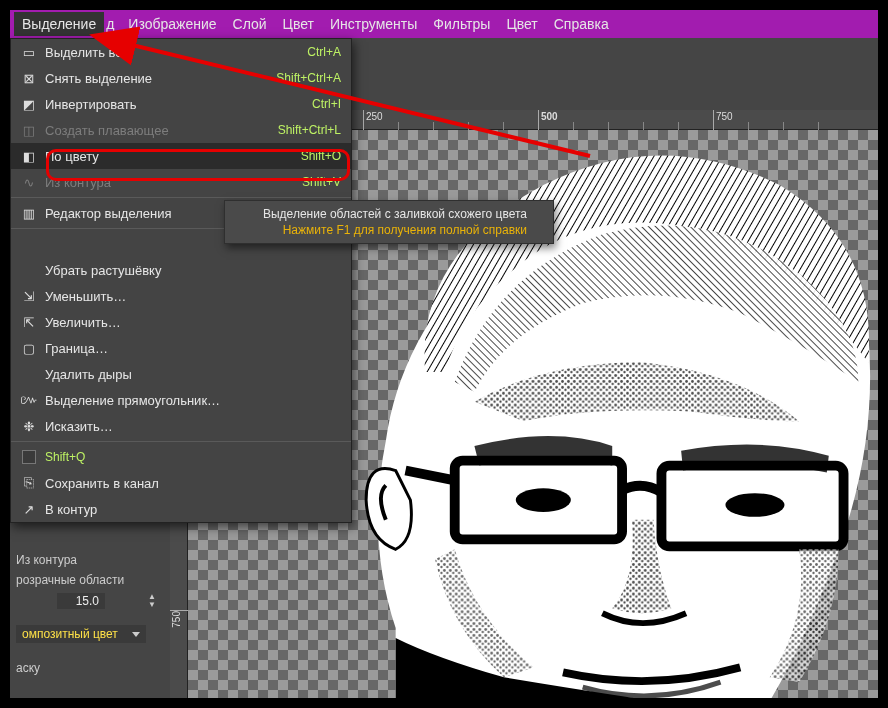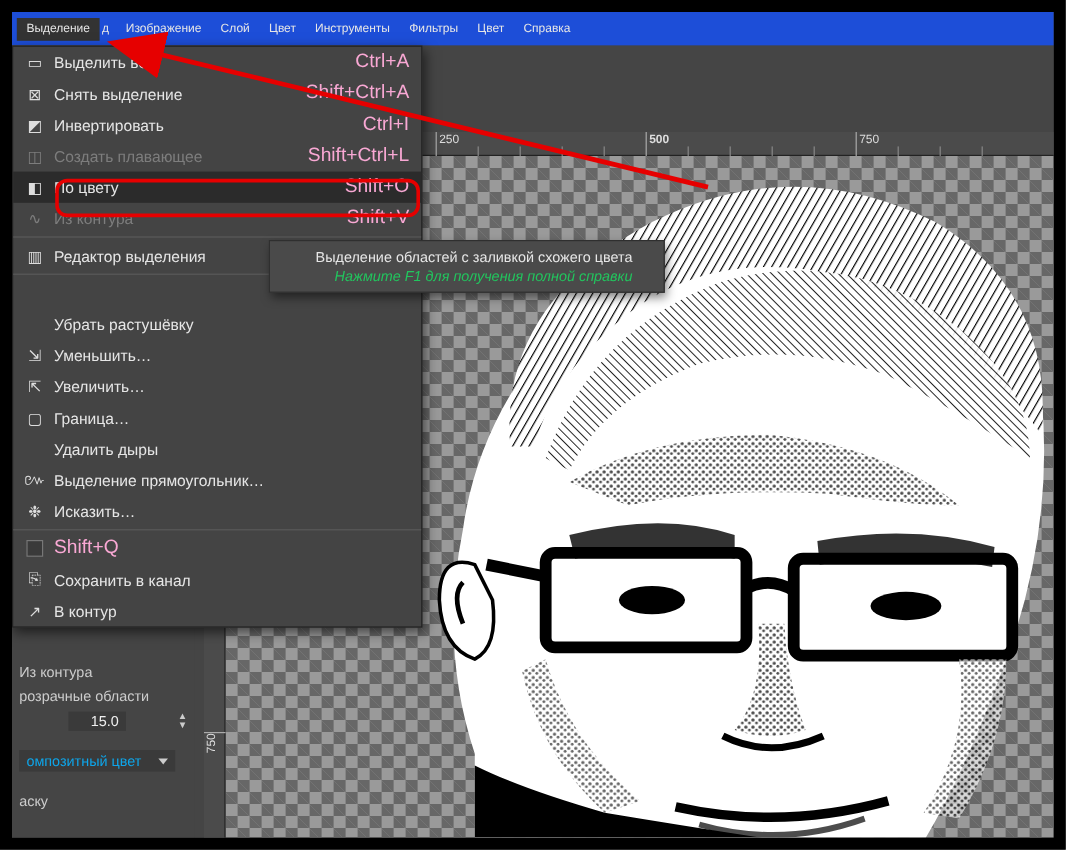--- a/index.html
+++ b/index.html
@@ -1,29 +1,29 @@
 <!DOCTYPE html>
 <html><head>
 <meta charset="utf-8">
 <style>
   * { margin: 0; padding: 0; box-sizing: border-box; font-family: "Segoe UI", Tahoma, sans-serif; }
   body { background: #000; width: 888px; height: 708px; overflow: hidden; position: relative; }
   .frame { position: absolute; inset: 0; border: 10px solid #000; }
   .app { position: absolute; left: 10px; top: 10px; right: 10px; bottom: 10px; background: #454545; }
-  .menubar { height: 28px; background: #1d4ed8; display: flex; align-items: center; padding: 0 4px; font-size: 10px; color: #e6e6e6; }
+  .menubar { height: 28px; background: #a21caf; display: flex; align-items: center; padding: 0 4px; font-size: 14px; color: #e6e6e6; }
   .menubar-item { padding: 4px 8px; cursor: default; }
   .menubar-item.active { background: #333; }
   .content { position: absolute; top: 28px; left: 0; right: 0; bottom: 0; }
   .sidebar { position: absolute; left: 0; top: 0; width: 152px; height: 100%; background: #454545; }
   .tool-col { position: absolute; left: 0; top: 0; width: 24px; height: 420px; background: #454545; }
   .tool-col .tool { width: 22px; height: 22px; margin: 2px auto; background: #3a3a3a; border: 1px solid #2a2a2a; }
   .options { position: absolute; left: 0; bottom: 20px; width: 152px; color: #ccc; font-size: 12px; }
   .opt-row { padding: 3px 6px; display: flex; align-items: center; justify-content: space-between; }
   .opt-row .num-box { background: #3a3a3a; color: #eee; padding: 1px 6px; min-width: 48px; text-align: right; }
-  .opt-row .drop { background: #3a3a3a; color: #0ea5e9; padding: 2px 6px; display: flex; align-items: center; gap: 14px; }
+  .opt-row .drop { background: #3a3a3a; color: #fde047; padding: 2px 6px; display: flex; align-items: center; gap: 14px; }
   .canvas-wrap { position: absolute; left: 152px; top: 0; right: 0; bottom: 0; background: #454545; }
   .ruler-top { position: absolute; left: 26px; right: 0; top: 72px; height: 20px; background: #4b4b4b; border-bottom: 1px solid #222; color: #ddd; font-size: 10px; }
   .ruler-top .tick-major { position: absolute; top: 0; height: 20px; border-left: 1px solid #aaa; }
   .ruler-top .tick-major span { position: absolute; top: 1px; left: 2px; color: #ddd; }
   .ruler-top .tick-minor { position: absolute; top: 12px; height: 8px; border-left: 1px solid #888; }
   .ruler-left { position: absolute; left: 8px; top: 92px; width: 18px; bottom: 0; background: #4b4b4b; border-right: 1px solid #222; }
   .ruler-left .tick-major { position: absolute; left: 0; width: 18px; border-top: 1px solid #aaa; color: #ddd; font-size: 10px; }
   .ruler-left .tick-major span { position: absolute; left: 1px; top: 0; writing-mode: vertical-rl; transform: rotate(180deg); transform-origin: center; }
   .canvas { position: absolute; left: 26px; top: 92px; right: 0; bottom: 0; overflow: hidden; }
   .checker {
@@ -36,32 +36,32 @@
   .portrait { position: absolute; left: 60px; top: -4px; right: 0; bottom: 0; }
   .portrait svg { width: 100%; height: 100%; }
   .dropdown {
     position: absolute; left: 0; top: 28px; width: 342px;
     background: #444; border: 1px solid #222; box-shadow: 2px 4px 10px rgba(0,0,0,.6);
     color: #e6e6e6; font-size: 13px; z-index: 50;
   }
   .dd-item { display: flex; align-items: center; height: 26px; padding: 0 10px; gap: 8px; }
   .dd-item .ic { width: 16px; height: 16px; display: inline-flex; align-items: center; justify-content: center; color: #ddd; flex: none; }
   .dd-item .label { flex: 1 1 auto; white-space: nowrap; }
-  .dd-item .shortcut { color: #f9a8d4; font-size: 16px; flex: none; }
+  .dd-item .shortcut { color: #bef264; font-size: 12px; flex: none; }
   .dd-item.disabled { color: #7d7d7d; }
   .dd-item.disabled .ic { color: #7d7d7d; }
   .dd-sep { height: 1px; background: #5a5a5a; margin: 2px 0; }
   .dd-item.hover { background: #2b2b2b; }
   .tooltip {
     position: absolute; left: 214px; top: 190px; width: 330px;
     background: #4a4a4a; border: 1px solid #2f2f2f; color: #e6e6e6;
     padding: 6px 26px; font-size: 12px; z-index: 60; box-shadow: 2px 4px 8px rgba(0,0,0,.5);
     text-align: right;
   }
-  .tooltip .hint { color: #22c55e; font-style: italic; margin-top: 2px; }
+  .tooltip .hint { color: #eab308; margin-top: 2px; }
   .anno-highlight {
     position: absolute; left: 46px; top: 149px; width: 304px; height: 32px;
     border: 3px solid #e60000; border-radius: 10px; z-index: 70; pointer-events: none;
   }
   .anno-arrow { position: absolute; left: 0; top: 0; width: 100%; height: 100%; z-index: 71; pointer-events: none; }
   .chev { width: 0; height: 0; border-left: 4px solid transparent; border-right: 4px solid transparent; border-top: 5px solid #ccc; display: inline-block; }
   .cb { width: 14px; height: 14px; border: 1px solid #777; background: #3a3a3a; display: inline-block; }
 </style>
 </head>
 <body>

